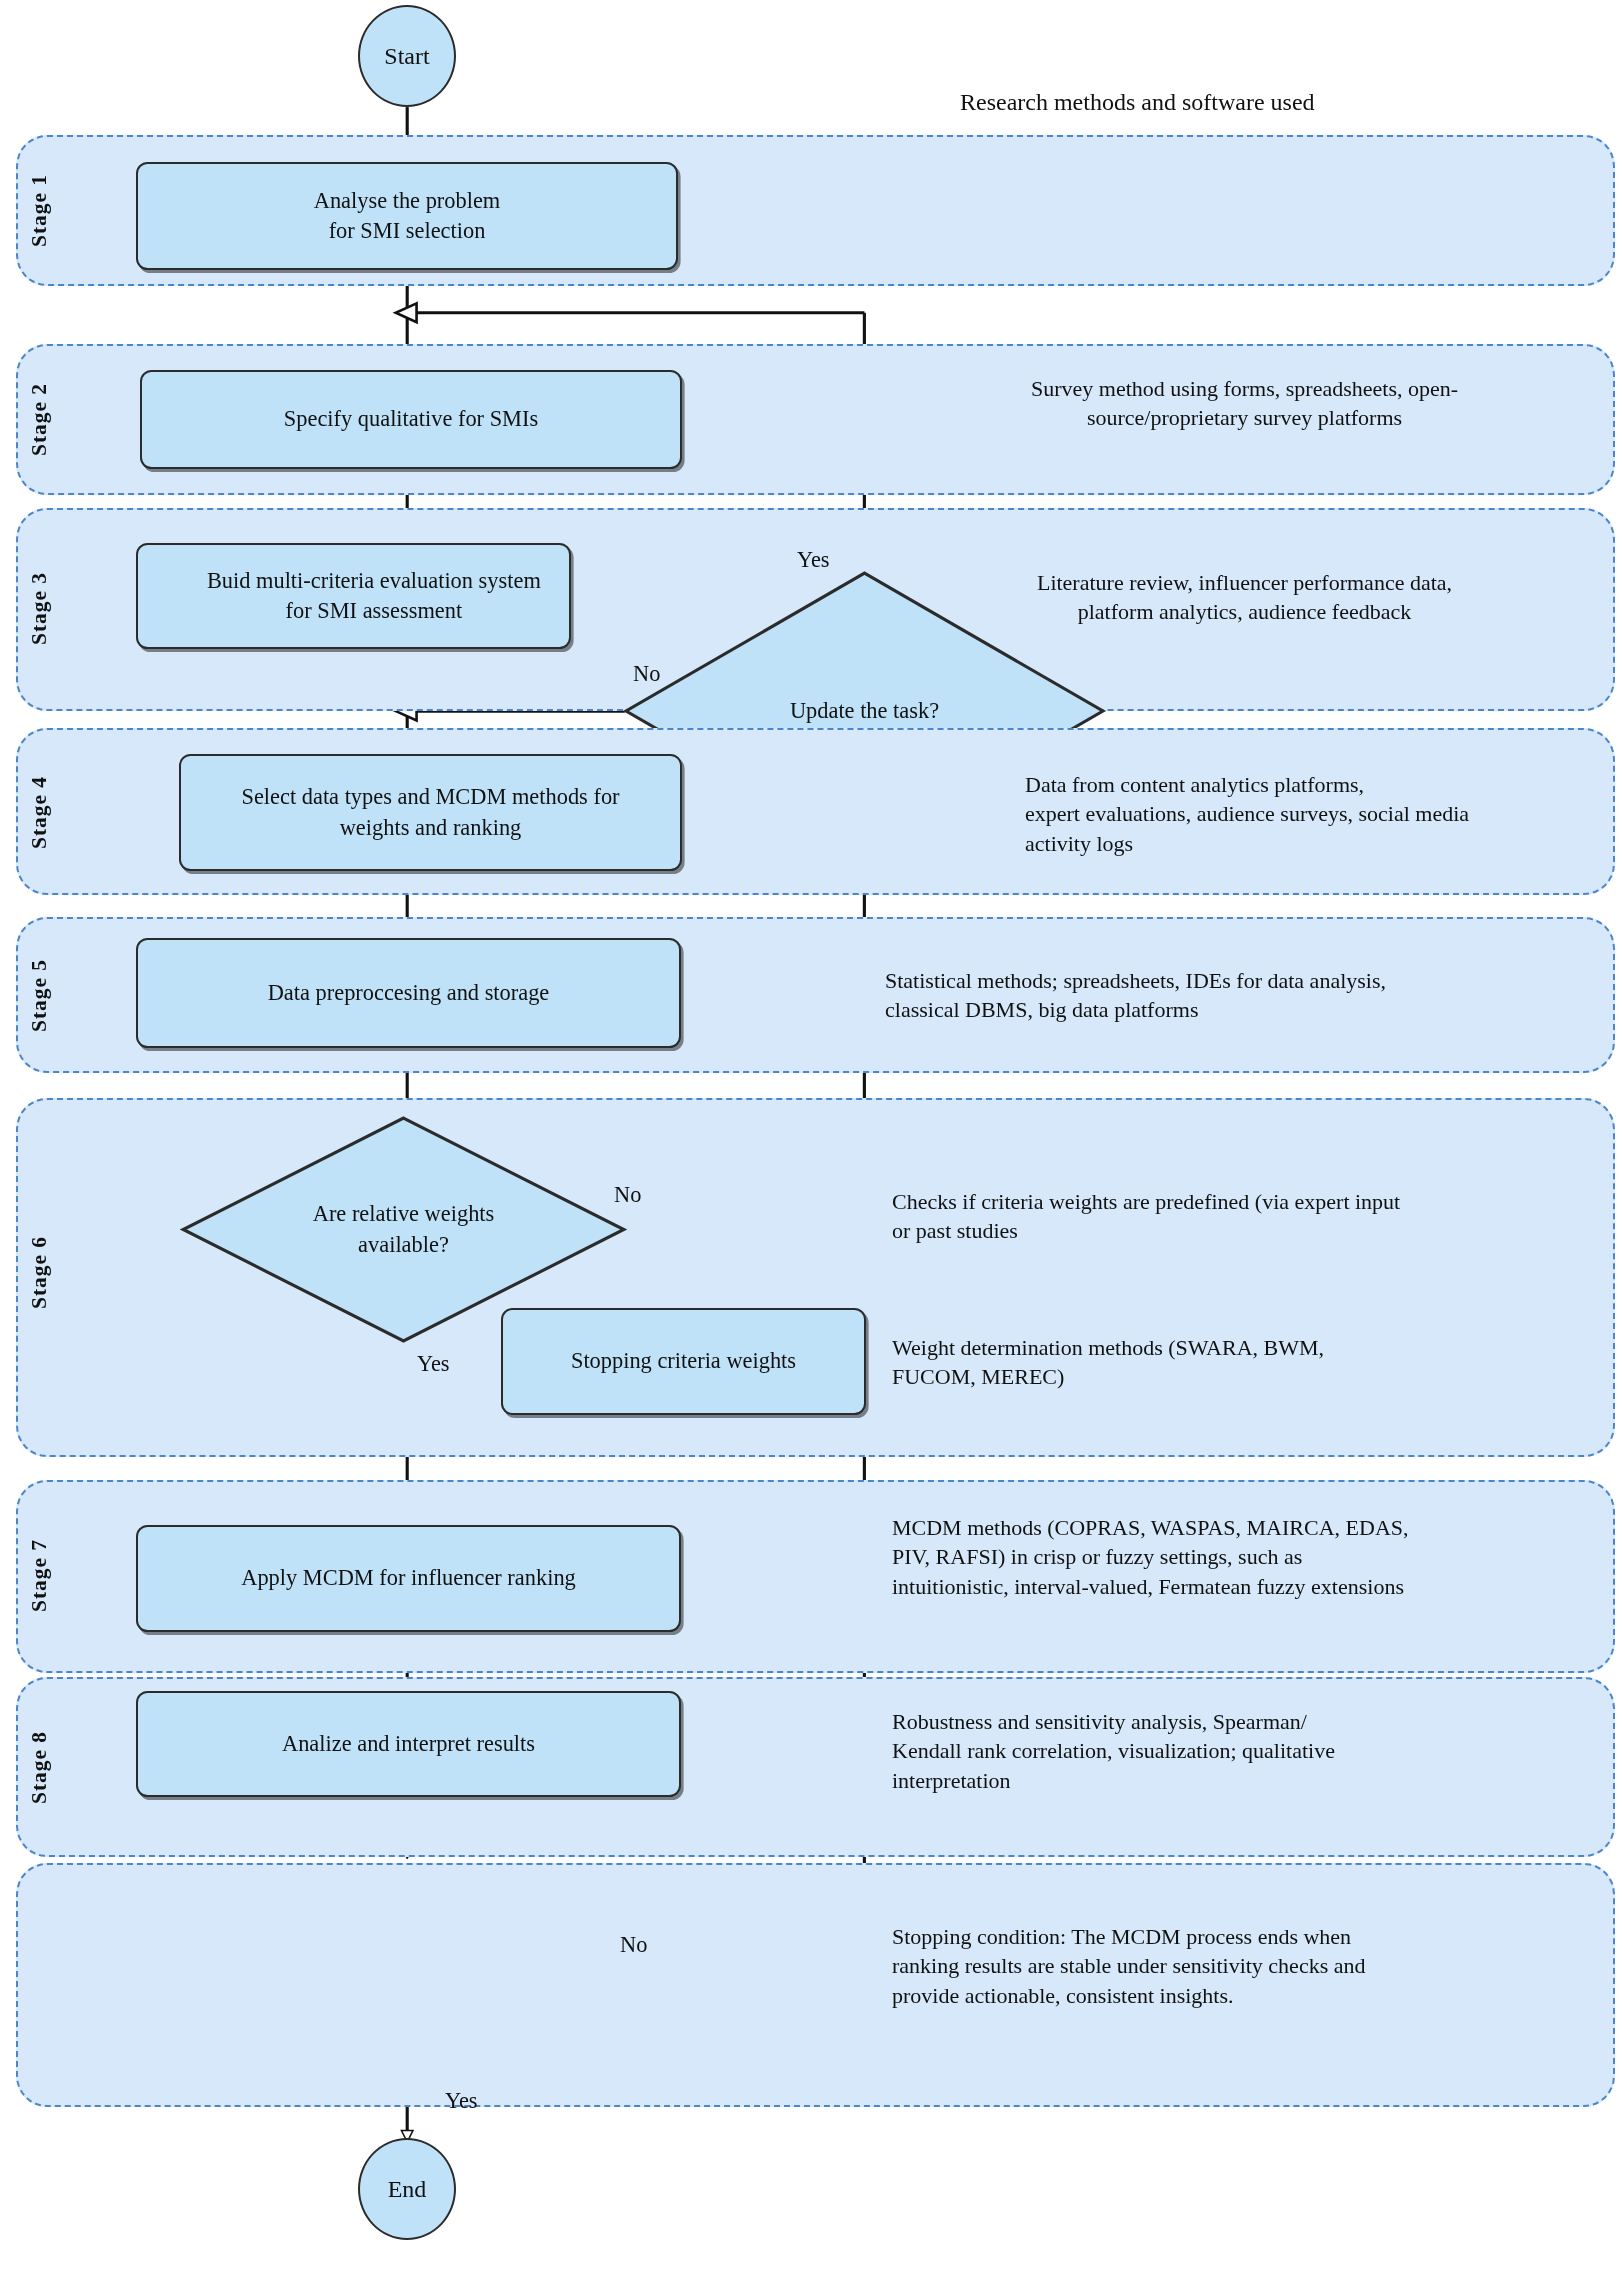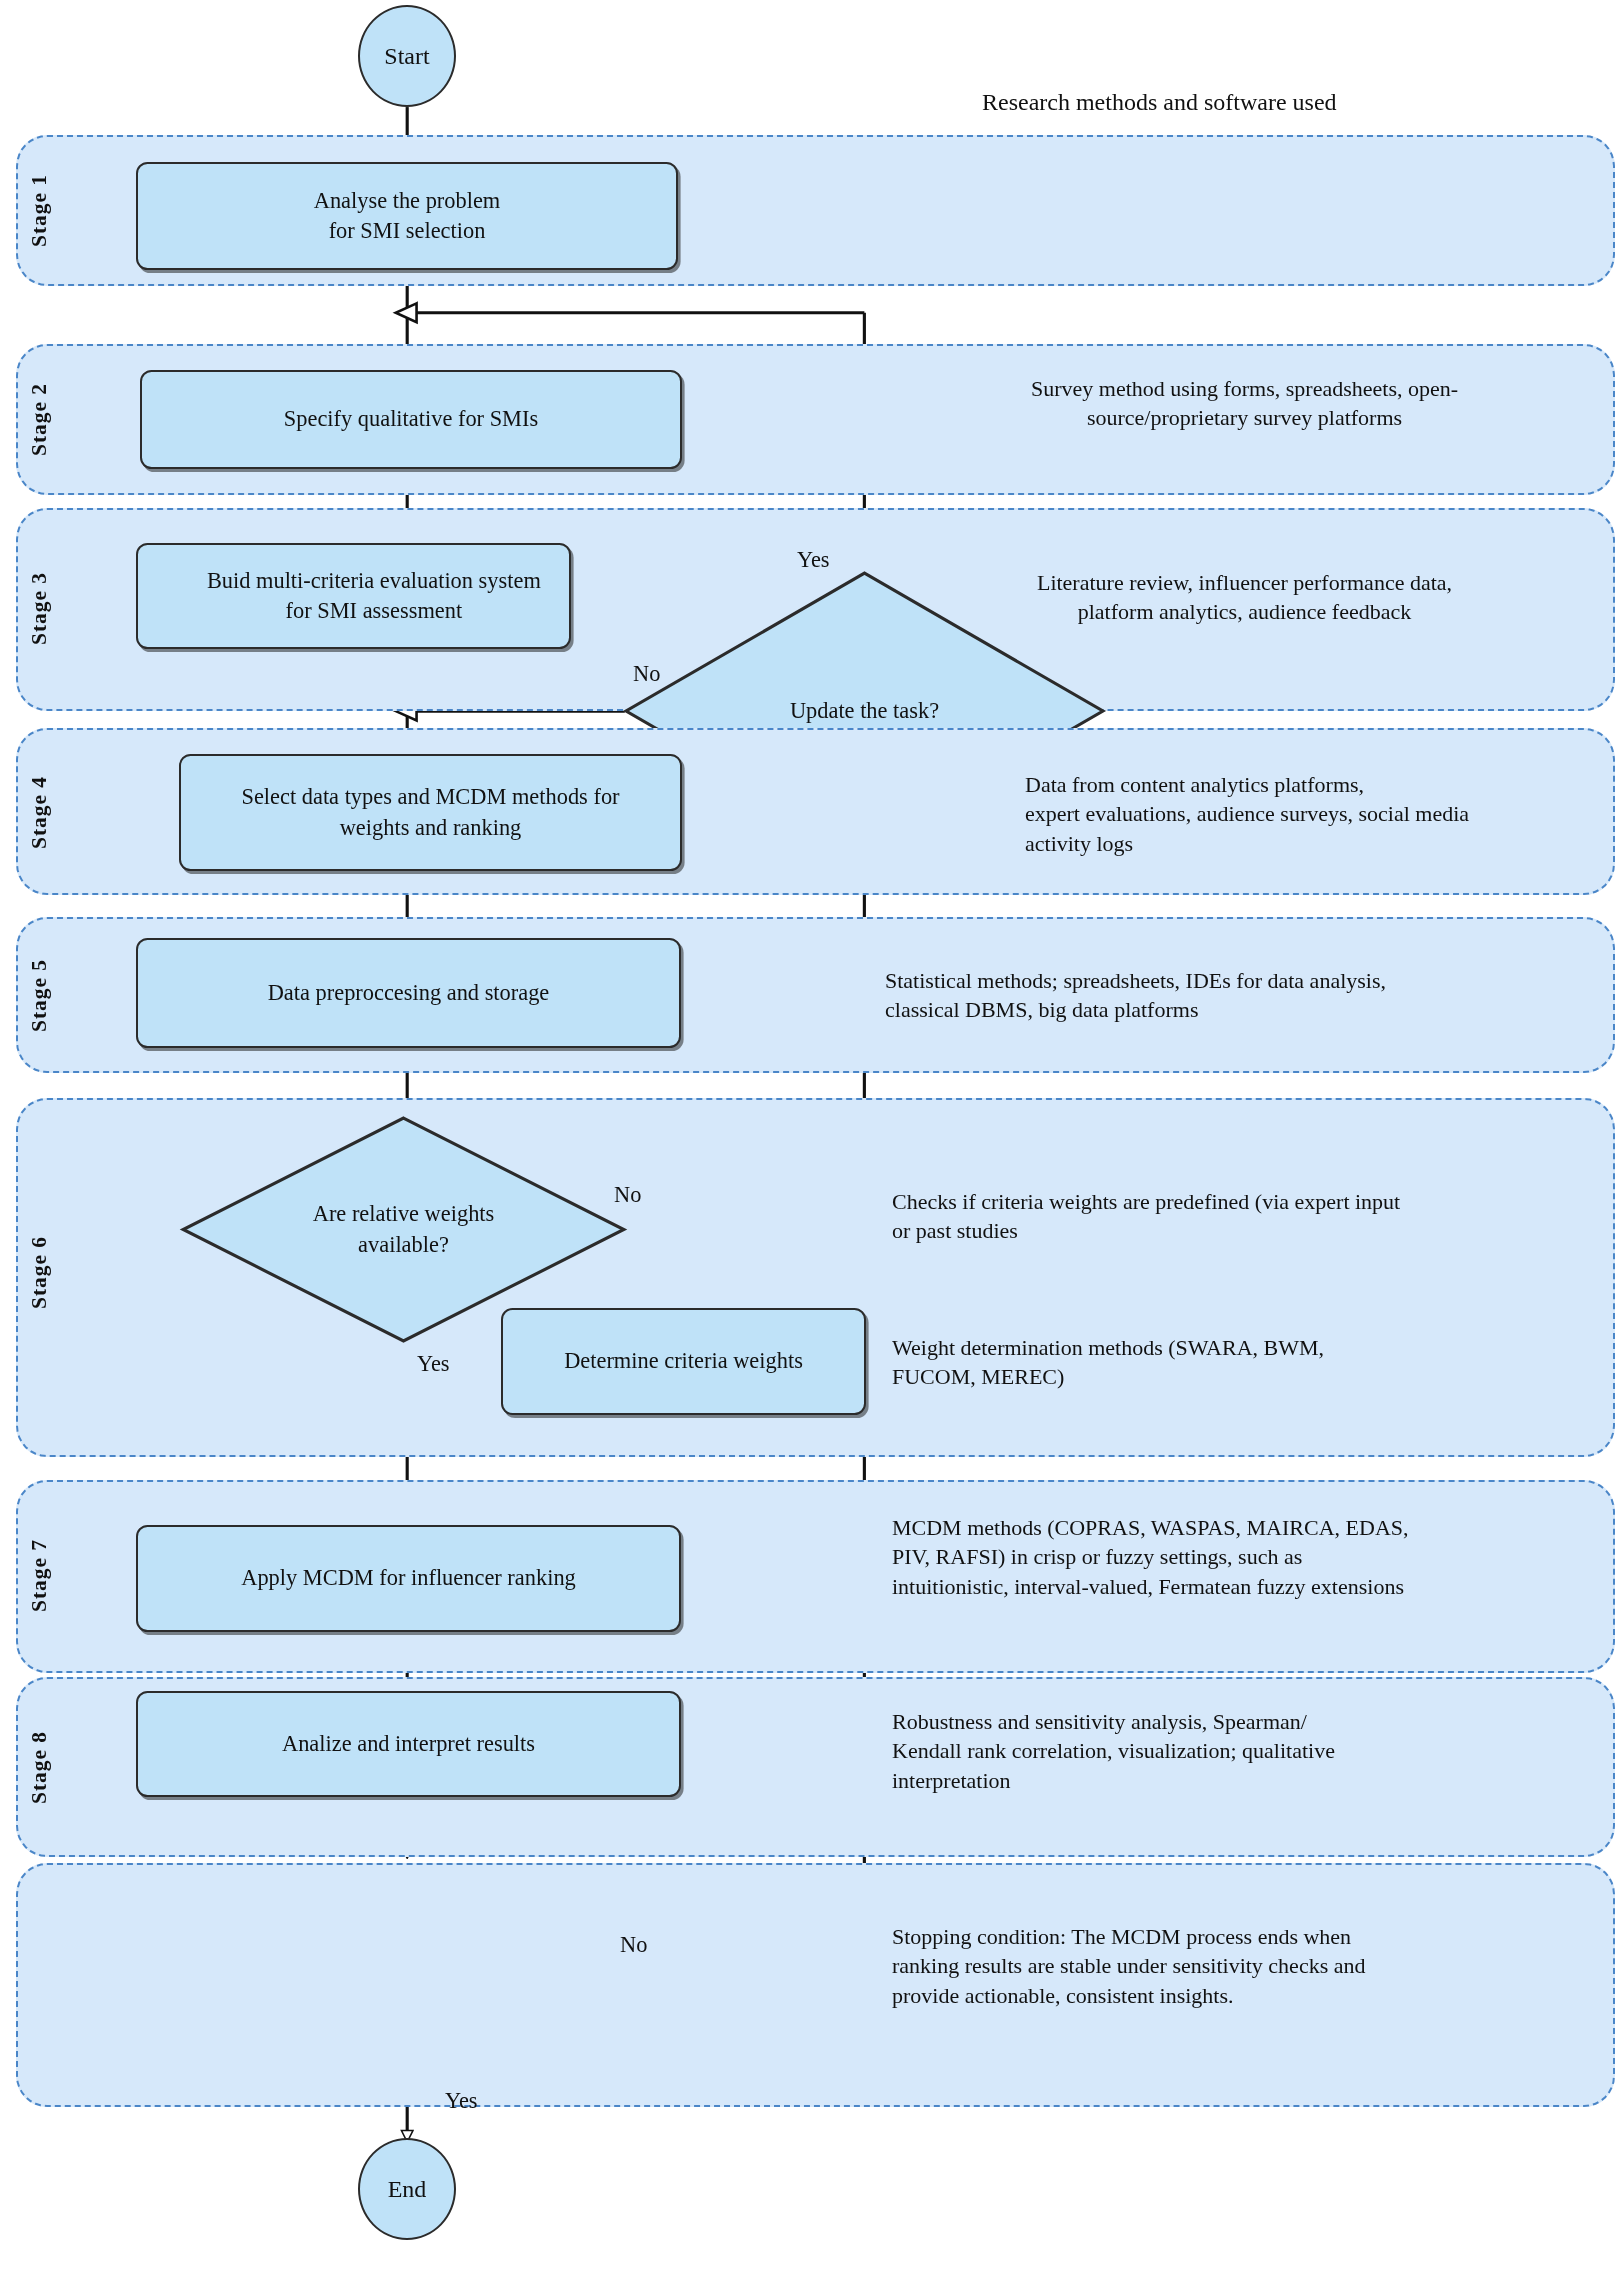--- a/index.html
+++ b/index.html
@@ -142,21 +142,21 @@
       <line x1="782" y1="3134" x2="782" y2="3250" marker-end="url(#ohead)"></line>
 
       <line x1="782" y1="3452" x2="782" y2="3555" marker-end="url(#ohead)"></line>
 
       <line x1="1180" y1="3780" x2="1660" y2="3780"></line>
 
       <line x1="782" y1="4005" x2="782" y2="4100" marker-end="url(#ohead)"></line>
     </g>
   </svg>
 
-  <div class="header" style="left:982px;top:89px;">Research methods and software used</div>
+  <div class="header" style="left:960px;top:89px;">Research methods and software used</div>
 
   <div class="band" style="left:15.6px;top:135px;width:1599px;height:151px;"></div>
   <div class="band-label" style="left:27px;top:156px;height:109px;">Stage 1</div>
   <div class="proc" style="left:136px;top:162px;width:542px;height:108px;">Analyse the problem
 for SMI selection</div>
 
   <div class="band" style="left:15.6px;top:344px;width:1599px;height:151px;"></div>
   <div class="band-label" style="left:27px;top:365px;height:109px;">Stage 2</div>
   <div class="proc" style="left:140px;top:370px;width:542px;height:99px;">Specify qualitative for SMIs</div>
   <div class="note center" style="left:885px;top:374px;width:719px;">Survey method using forms, spreadsheets, open-
@@ -198,21 +198,21 @@
   <div class="dec" style="left:182px;top:1117px;width:443px;height:225px;">
     <svg width="443" height="225" viewBox="0 0 850 432">
       <polygon points="425,2 848,216 425,430 2,216" fill="#bfe2f8" stroke="#2b2b2b" stroke-width="6"></polygon>
     </svg>
     <div class="dec-label">Are relative weights
 available?</div>
   </div>
   <div class="elabel" style="left:614px;top:1182px;">No</div>
   <div class="elabel" style="left:417px;top:1351px;">Yes</div>
 
-  <div class="proc" style="left:501px;top:1308px;width:365px;height:107px;">Determine criteria weights</div>
+  <div class="proc" style="left:501px;top:1308px;width:365px;height:107px;">Stopping criteria weights</div>
 
   <div class="note" style="left:892px;top:1187px;width:719px;">Checks if criteria weights are predefined (via expert input
 or past studies</div>
   <div class="note" style="left:892px;top:1333px;width:719px;">Weight determination methods (SWARA, BWM,
 FUCOM, MEREC)</div>
 
   <div class="band" style="left:15.6px;top:1480px;width:1599px;height:193px;"></div>
   <div class="band-label" style="left:27px;top:1513px;height:125px;">Stage 7</div>
   <div class="proc" style="left:136px;top:1525px;width:545px;height:107px;">Apply MCDM for influencer ranking</div>
   <div class="note" style="left:892px;top:1513px;width:724px;">MCDM methods (COPRAS, WASPAS, MAIRCA, EDAS,

